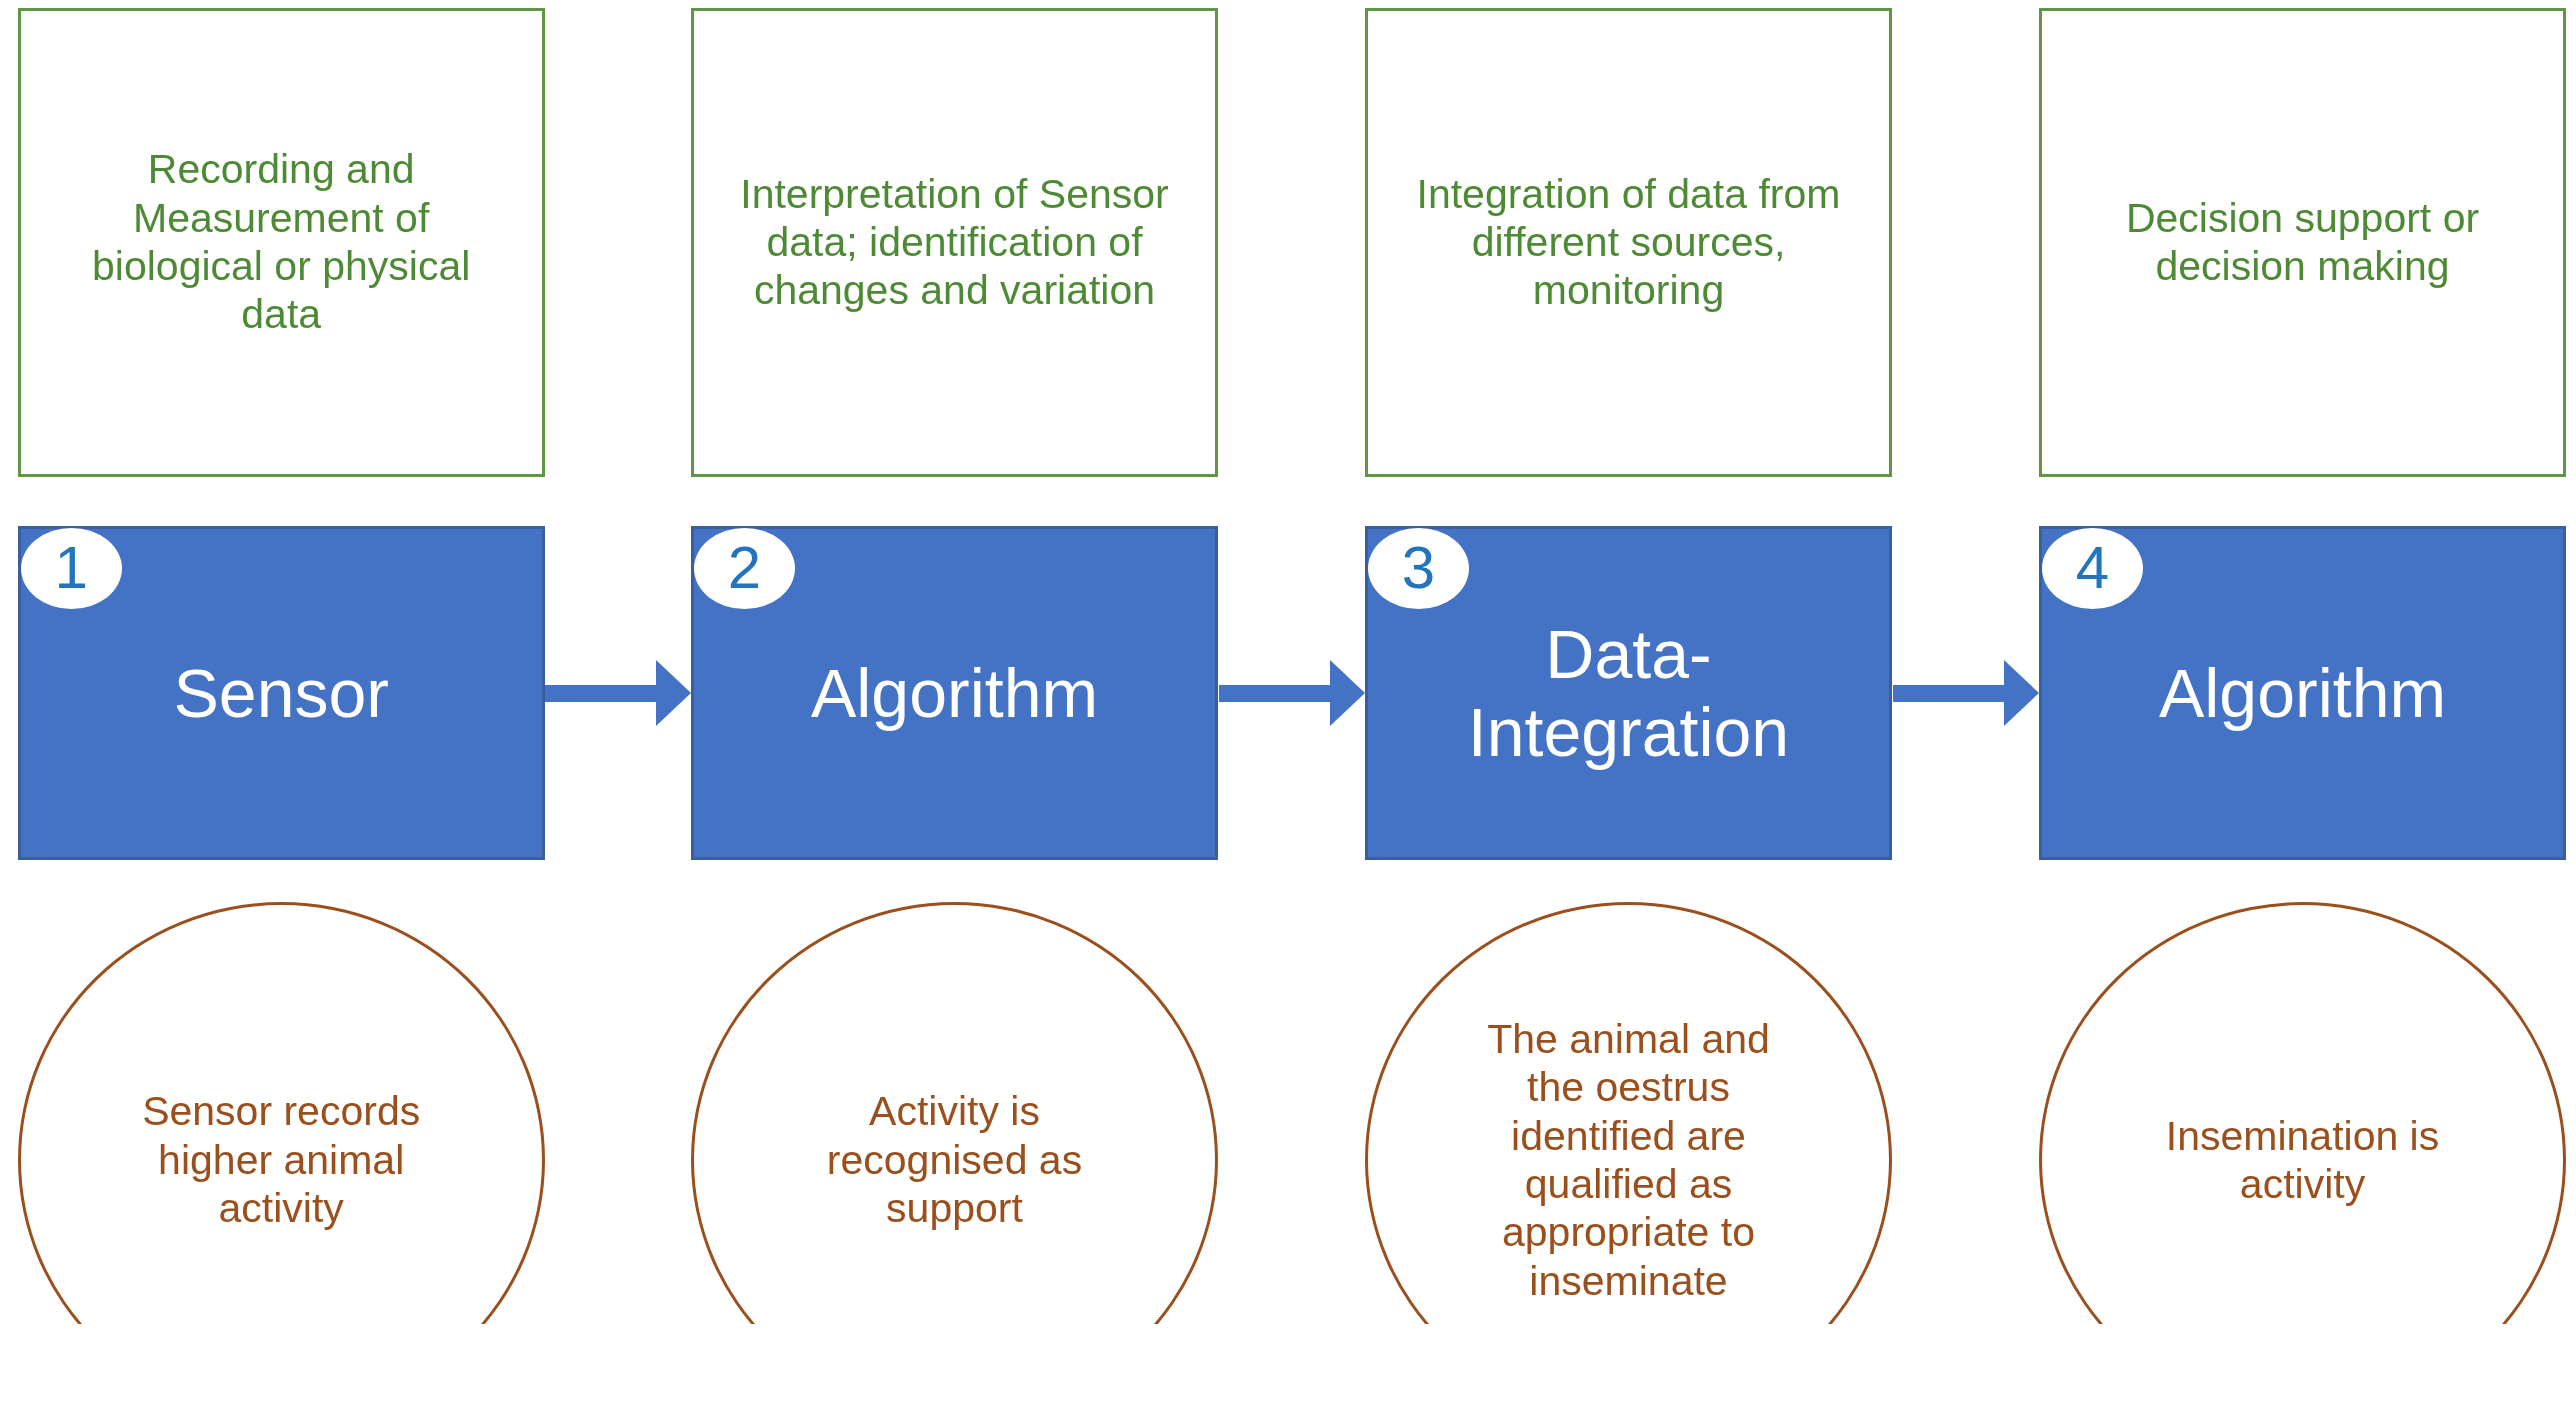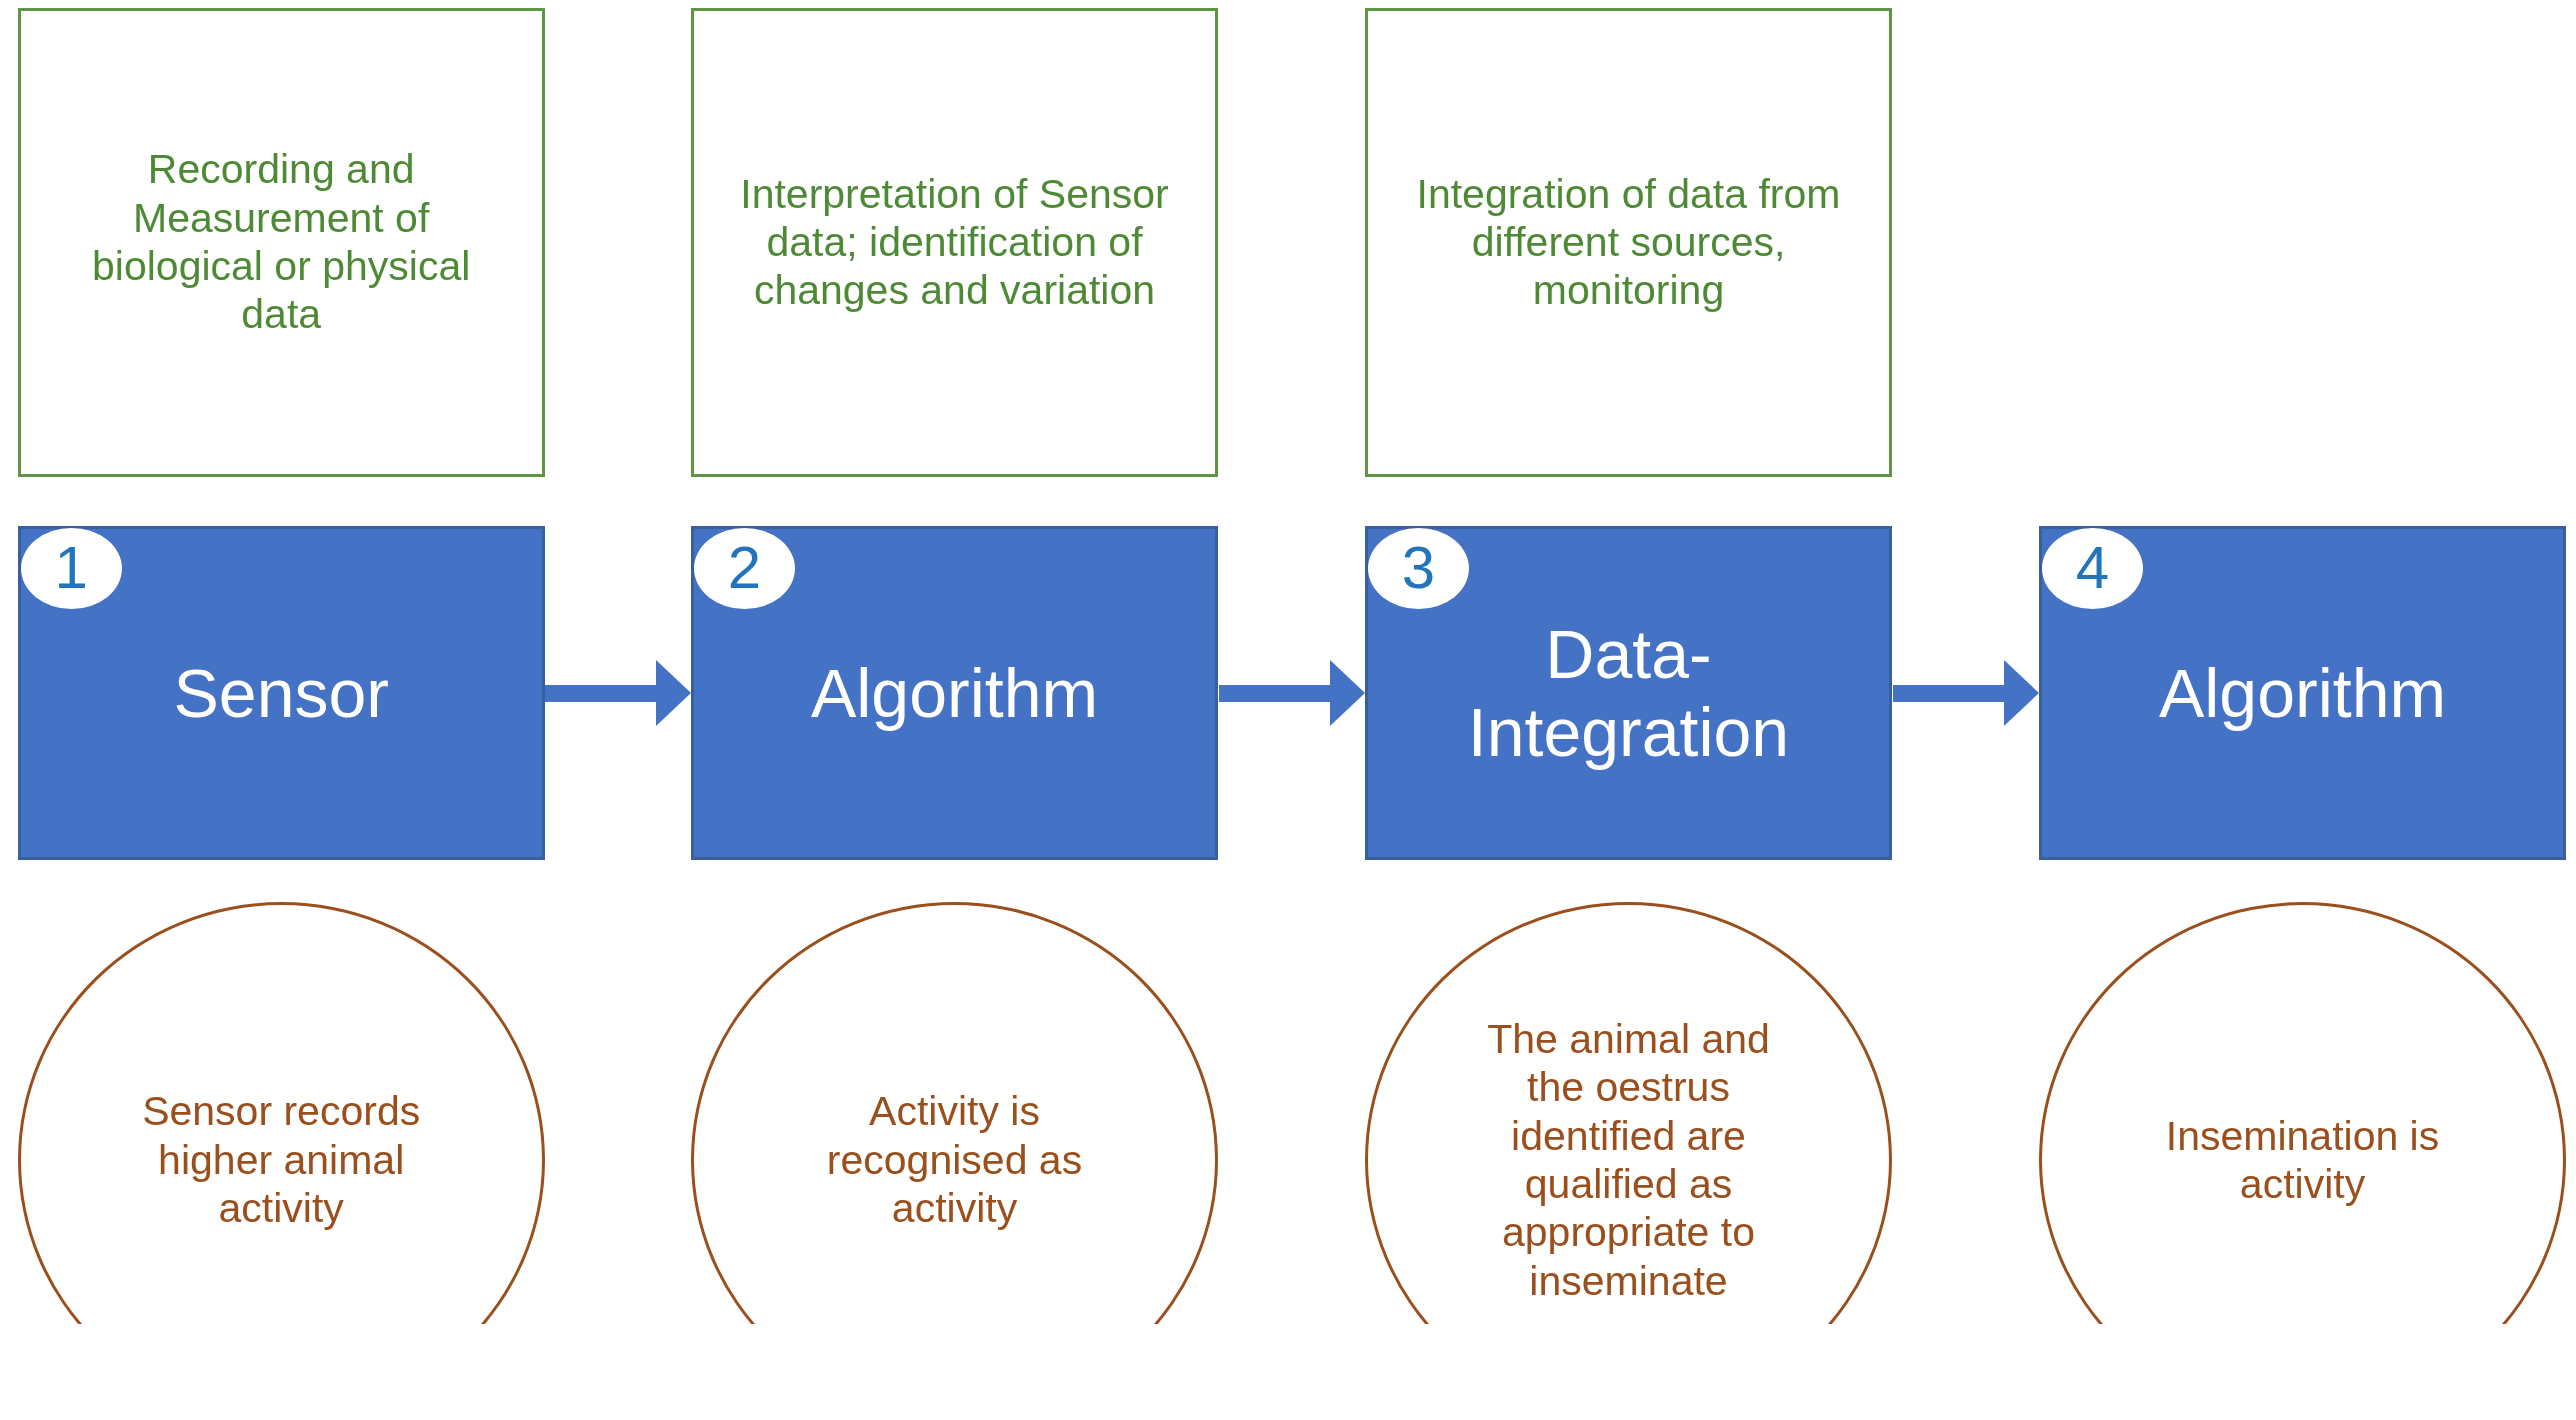--- a/index.html
+++ b/index.html
@@ -160,40 +160,43 @@
     <div class="green-box">
       <p>Interpretation of Sensor data; identification of changes and variation</p>
     </div>
     <div class="blue-box">
       <span class="badge">
         <span>2</span>
       </span>
       <span class="stage-label">Algorithm</span>
     </div>
     <div class="circle">
-      <p>Activity is recognised as activity</p>
+      <p>Activity is recognised as support</p>
     </div>
   </section>
 
   <section class="column col-2">
     <div class="green-box">
       <p>Integration of data from different sources, monitoring</p>
     </div>
     <div class="blue-box">
       <span class="badge">
         <span>3</span>
       </span>
       <span class="stage-label">Data-Integration</span>
     </div>
     <div class="circle">
       <p>The animal and the oestrus identified are qualified as appropriate to inseminate</p>
     </div>
   </section>
 
   <section class="column col-3">
+    <div class="green-box">
+      <p>Decision support or decision making</p>
+    </div>
     <div class="blue-box">
       <span class="badge">
         <span>4</span>
       </span>
       <span class="stage-label">Algorithm</span>
     </div>
     <div class="circle">
       <p>Insemination is activity</p>
     </div>
   </section>

